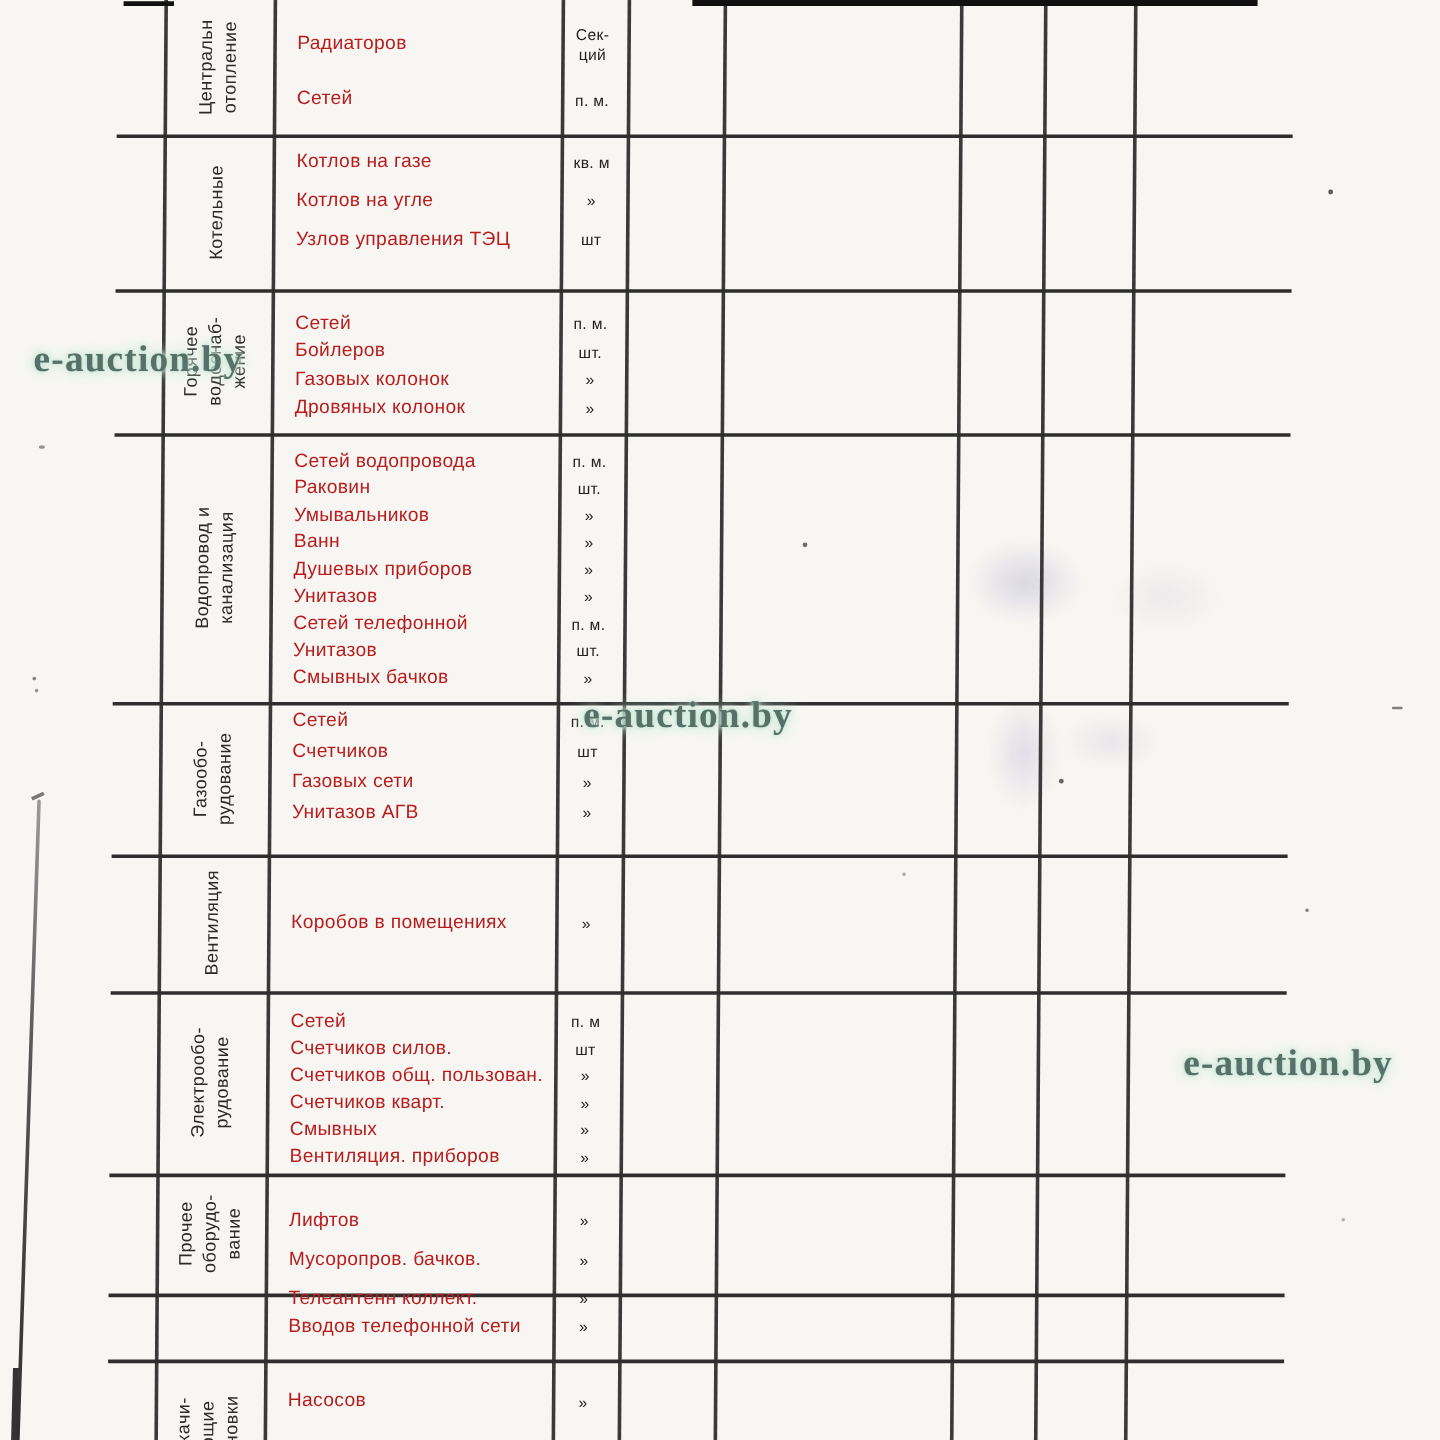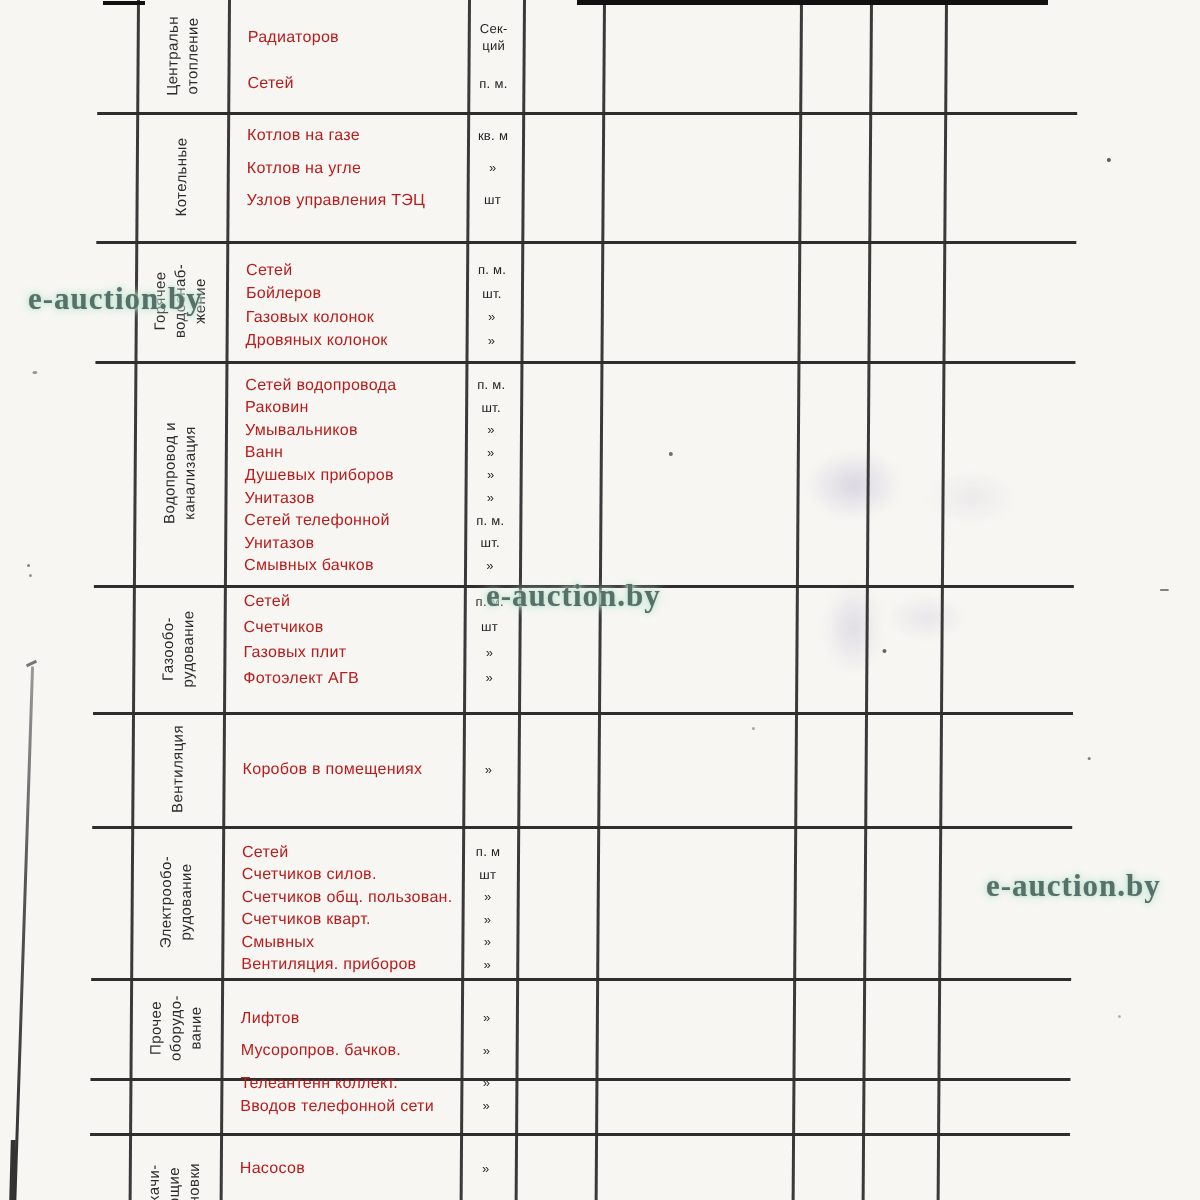--- a/index.html
+++ b/index.html
@@ -219,25 +219,25 @@
 
     <div class="item">
           <div class="item-label">Сетей</div>
           <div class="item-unit">п. м.</div>
         </div>
         <div class="item">
           <div class="item-label">Счетчиков</div>
           <div class="item-unit">шт</div>
         </div>
         <div class="item">
-          <div class="item-label">Газовых плит</div>
-          <div class="item-unit">»</div>
-        </div>
-        <div class="item">
-          <div class="item-label">Фотоэлект АГВ</div>
+          <div class="item-label">Газовых сети</div>
+          <div class="item-unit">»</div>
+        </div>
+        <div class="item">
+          <div class="item-label">Унитазов АГВ</div>
           <div class="item-unit">»</div>
         </div>
       </div>
 
     <div class="cat" style="top:712px;height:114px;">
       <div class="cat-inner">
           <div>Вентиляция</div>
         </div>
     </div>
     <div class="rows" style="top:712px;height:114px;">

